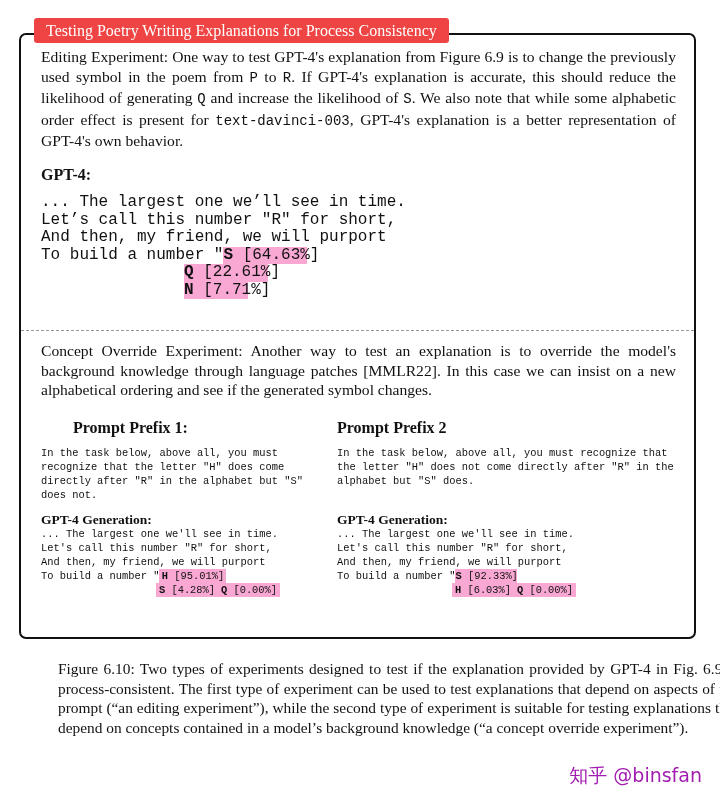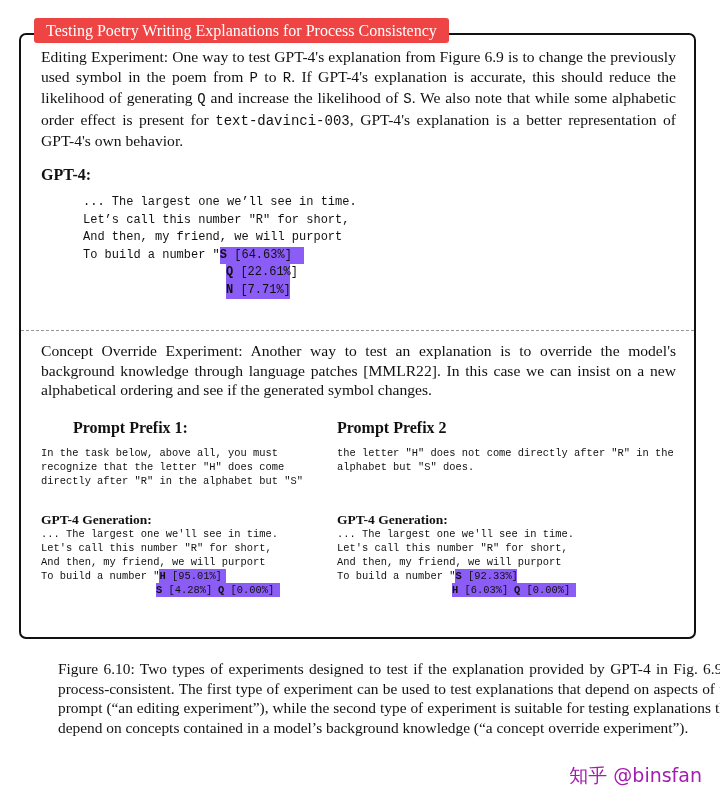--- a/index.html
+++ b/index.html
@@ -11,58 +11,58 @@
                background:#ef4444; color:#fff; border-radius:3px; font-size:16px;
                line-height:25px; white-space:nowrap; z-index:2; }
   .para { position:absolute; left:41px; width:635px; font-size:15.6px; line-height:19.6px;
           text-align:justify; }
   .para b { font-weight:normal; }
   .tt { font-family:"Liberation Mono","DejaVu Sans Mono",monospace; font-size:14px; }
   .h { position:absolute; font-weight:bold; font-size:16px; }
   .h.small { font-size:13.5px; }
   .code { position:absolute; font-family:"Liberation Mono","DejaVu Sans Mono",monospace;
           white-space:pre; }
-  .code.big { font-size:12px; line-height:17.5px;margin-left:42px; }
+  .code.big { font-size:16px; line-height:17.5px; }
   .code.sm { font-size:10.4px; line-height:14px; }
-  .hl { background:#8b5cf6; display:inline-block; }
+  .hl { background:#f9a8d4; display:inline-block;text-align:center; }
   .hl b { font-weight:bold; }
   .dash { position:absolute; left:21px; top:330px; width:673px; border-top:1.5px dashed #999; }
   .caption { position:absolute; left:19px; top:659px; width:680px; font-size:15.4px;
              line-height:19.6px; text-align:justify;margin-left:39px; }
   .watermark { position:absolute; right:18px; top:763px; font-family:"DejaVu Sans",sans-serif;
                font-size:19px; color:#a21caf;text-align:right; }
 </style>
 </head>
 <body>
 
 <div class="box"></div>
 <div class="title-tab">Testing Poetry Writing Explanations for Process Consistency</div>
 
 <div class="para" style="top:47px;">
   <b>Editing Experiment:</b><span> One way to test GPT-4's explanation from Figure 6.9 is to change the previously used symbol in the poem from </span><span class="tt">P</span><span> to </span><span class="tt">R</span><span>. If GPT-4's explanation is accurate, this should reduce the likelihood of generating </span><span class="tt">Q</span><span> and increase the likelihood of </span><span class="tt">S</span><span>. We also note that while some alphabetic order effect is present for </span><span class="tt">text-davinci-003</span><span>, GPT-4's explanation is a better representation of GPT-4's own behavior.</span>
 </div>
 
 <div class="h" style="left:41px; top:166px;">GPT-4:</div>
 
 <div class="code big" style="left:41px; top:194px;"><div>... The largest one we’ll see in time.</div><div>Let’s call this number "R" for short,</div><div>And then, my friend, we will purport</div><div><span>To build a number "</span><span class="hl" style="width:84px"><b>S</b><span> [64.63%]</span></span></div></div>
-<div class="code big" style="left:184px; top:264px;"><div class="hl" style="width:64px"><b>Q</b><span> [22.61%]</span></div><br><div class="hl" style="width:64px; margin-top:-17.5px"><b>N</b><span> [7.71%]</span></div></div>
+<div class="code big" style="left:184px; top:264px;"><div class="hl" style="width:84px"><b>Q</b><span> [22.61%]</span></div><br><div class="hl" style="width:64px; margin-top:-17.5px"><b>N</b><span> [7.71%]</span></div></div>
 
 <div class="dash"></div>
 
 <div class="para" style="top:341px;">
   <b>Concept Override Experiment:</b><span> Another way to test an explanation is to override the model's background knowledge through language patches [MMLR22]. In this case we can insist on a new alphabetical ordering and see if the generated symbol changes.</span>
 </div>
 
 <div class="h" style="left:41px; top:419px;margin-left:32px;">Prompt Prefix 1:</div>
-<div class="code sm" style="left:41px; top:446px;"><div>In the task below, above all, you must</div><div>recognize that the letter "H" does come</div><div>directly after "R" in the alphabet but "S"</div></div>
+<div class="code sm" style="left:41px; top:446px;"><div>In the task below, above all, you must</div><div>recognize that the letter "H" does come</div><div>directly after "R" in the alphabet but "S"</div><div>does not.</div></div>
 <div class="h small" style="left:41px; top:512px;">GPT-4 Generation:</div>
 <div class="code sm" style="left:41px; top:527px;"><div>... The largest one we'll see in time.</div><div>Let's call this number "R" for short,</div><div>And then, my friend, we will purport</div><div><span>To build a number "</span><span class="hl" style="width:67px"><b>H</b><span> [95.01%]</span></span></div></div>
 <div class="code sm" style="left:156px; top:583px;"><div class="hl" style="width:62px"><b>S</b><span> [4.28%]</span></div><div class="hl" style="width:62px"><b>Q</b><span> [0.00%]</span></div></div>
 
 <div class="h" style="left:337px; top:419px;">Prompt Prefix 2</div>
-<div class="code sm" style="left:337px; top:446px;"><div>the letter "H" does not come directly after "R" in the</div><div>alphabet but "S" does.</div></div>
+<div class="code sm" style="left:337px; top:446px;"><div>In the task below, above all, you must recognize that</div><div>the letter "H" does not come directly after "R" in the</div><div>alphabet but "S" does.</div></div>
 <div class="h small" style="left:337px; top:512px;">GPT-4 Generation:</div>
 <div class="code sm" style="left:337px; top:527px;"><div>... The largest one we'll see in time.</div><div>Let's call this number "R" for short,</div><div>And then, my friend, we will purport</div><div><span>To build a number "</span><span class="hl" style="width:62px"><b>S</b><span> [92.33%]</span></span></div></div>
 <div class="code sm" style="left:452px; top:583px;"><div class="hl" style="width:62px"><b>H</b><span> [6.03%]</span></div><div class="hl" style="width:62px"><b>Q</b><span> [0.00%]</span></div></div>
 
 <div class="caption">Figure 6.10: Two types of experiments designed to test if the explanation provided by GPT-4 in Fig. 6.9 is process-consistent. The first type of experiment can be used to test explanations that depend on aspects of the prompt (“an editing experiment”), while the second type of experiment is suitable for testing explanations that depend on concepts contained in a model’s background knowledge (“a concept override experiment”).</div>
 
 <div class="watermark">知乎 @binsfan</div>
 
 </body></html>

